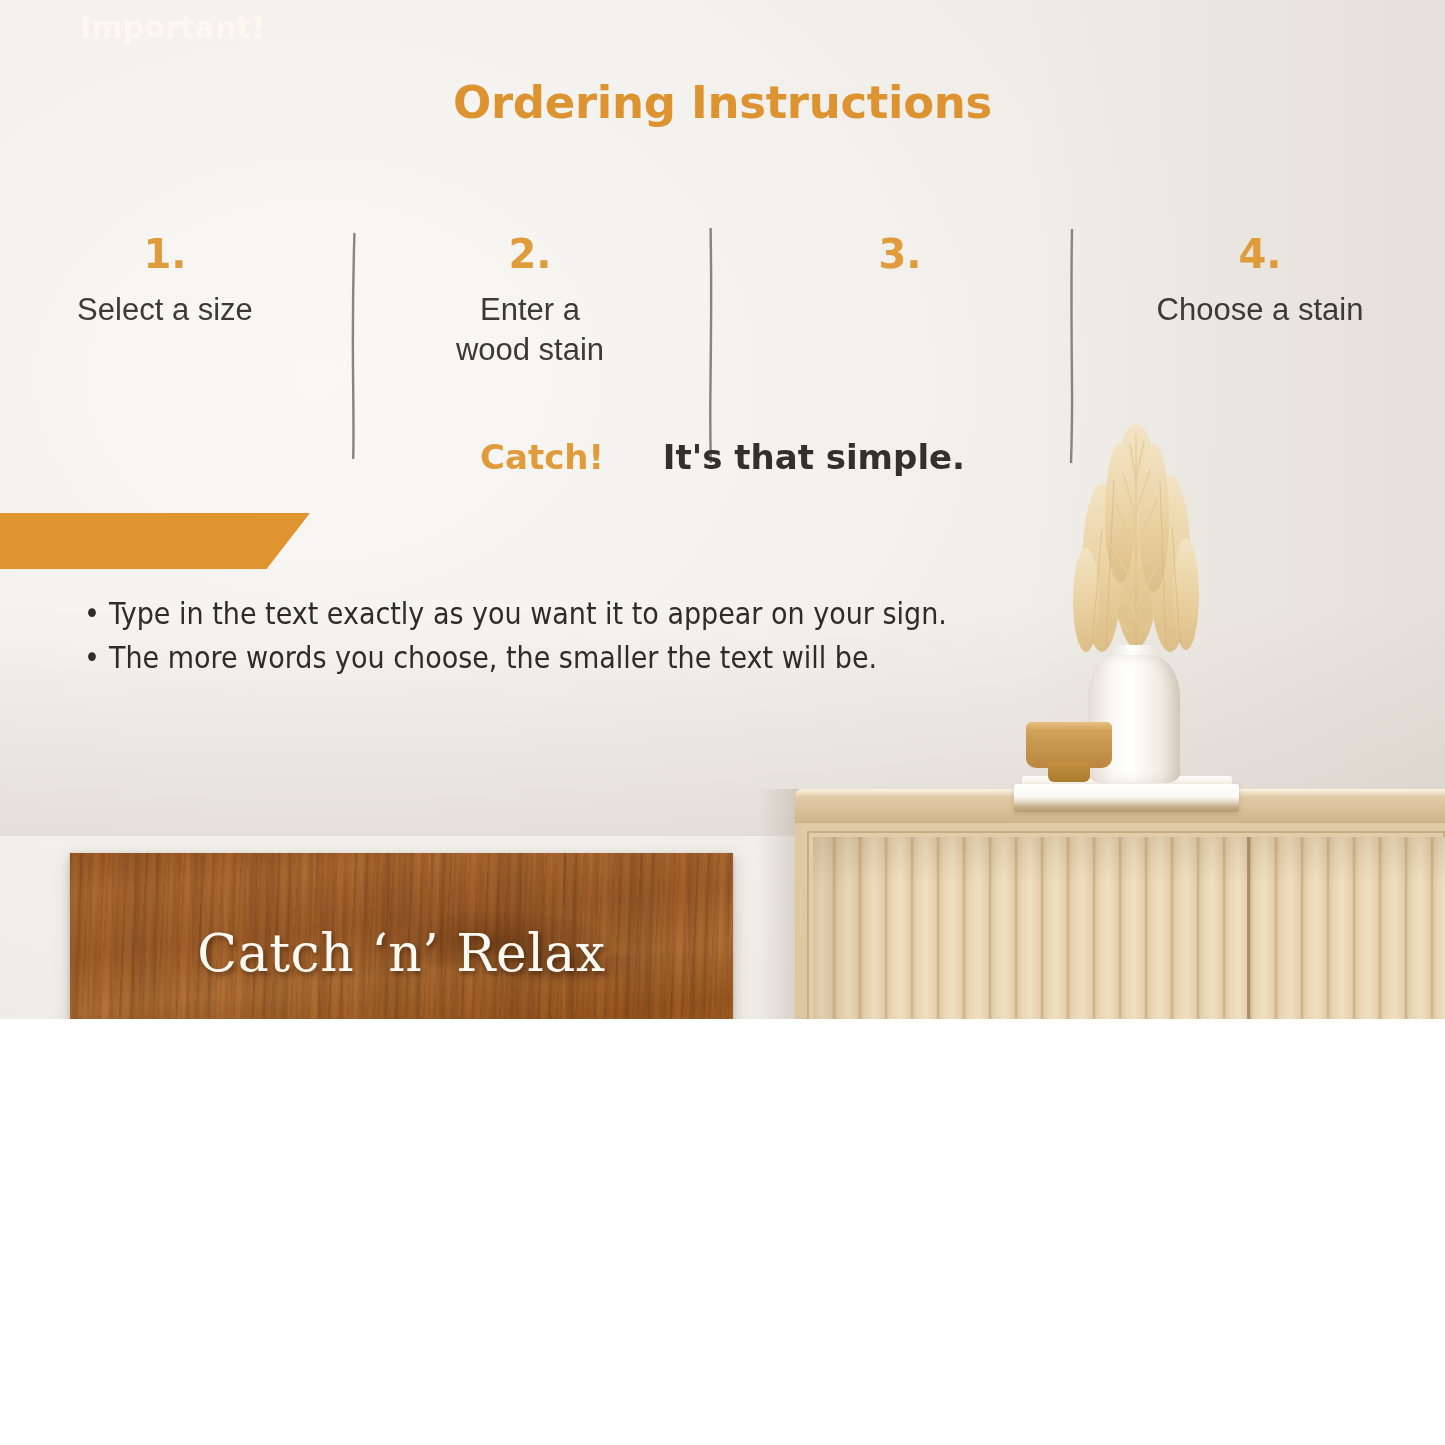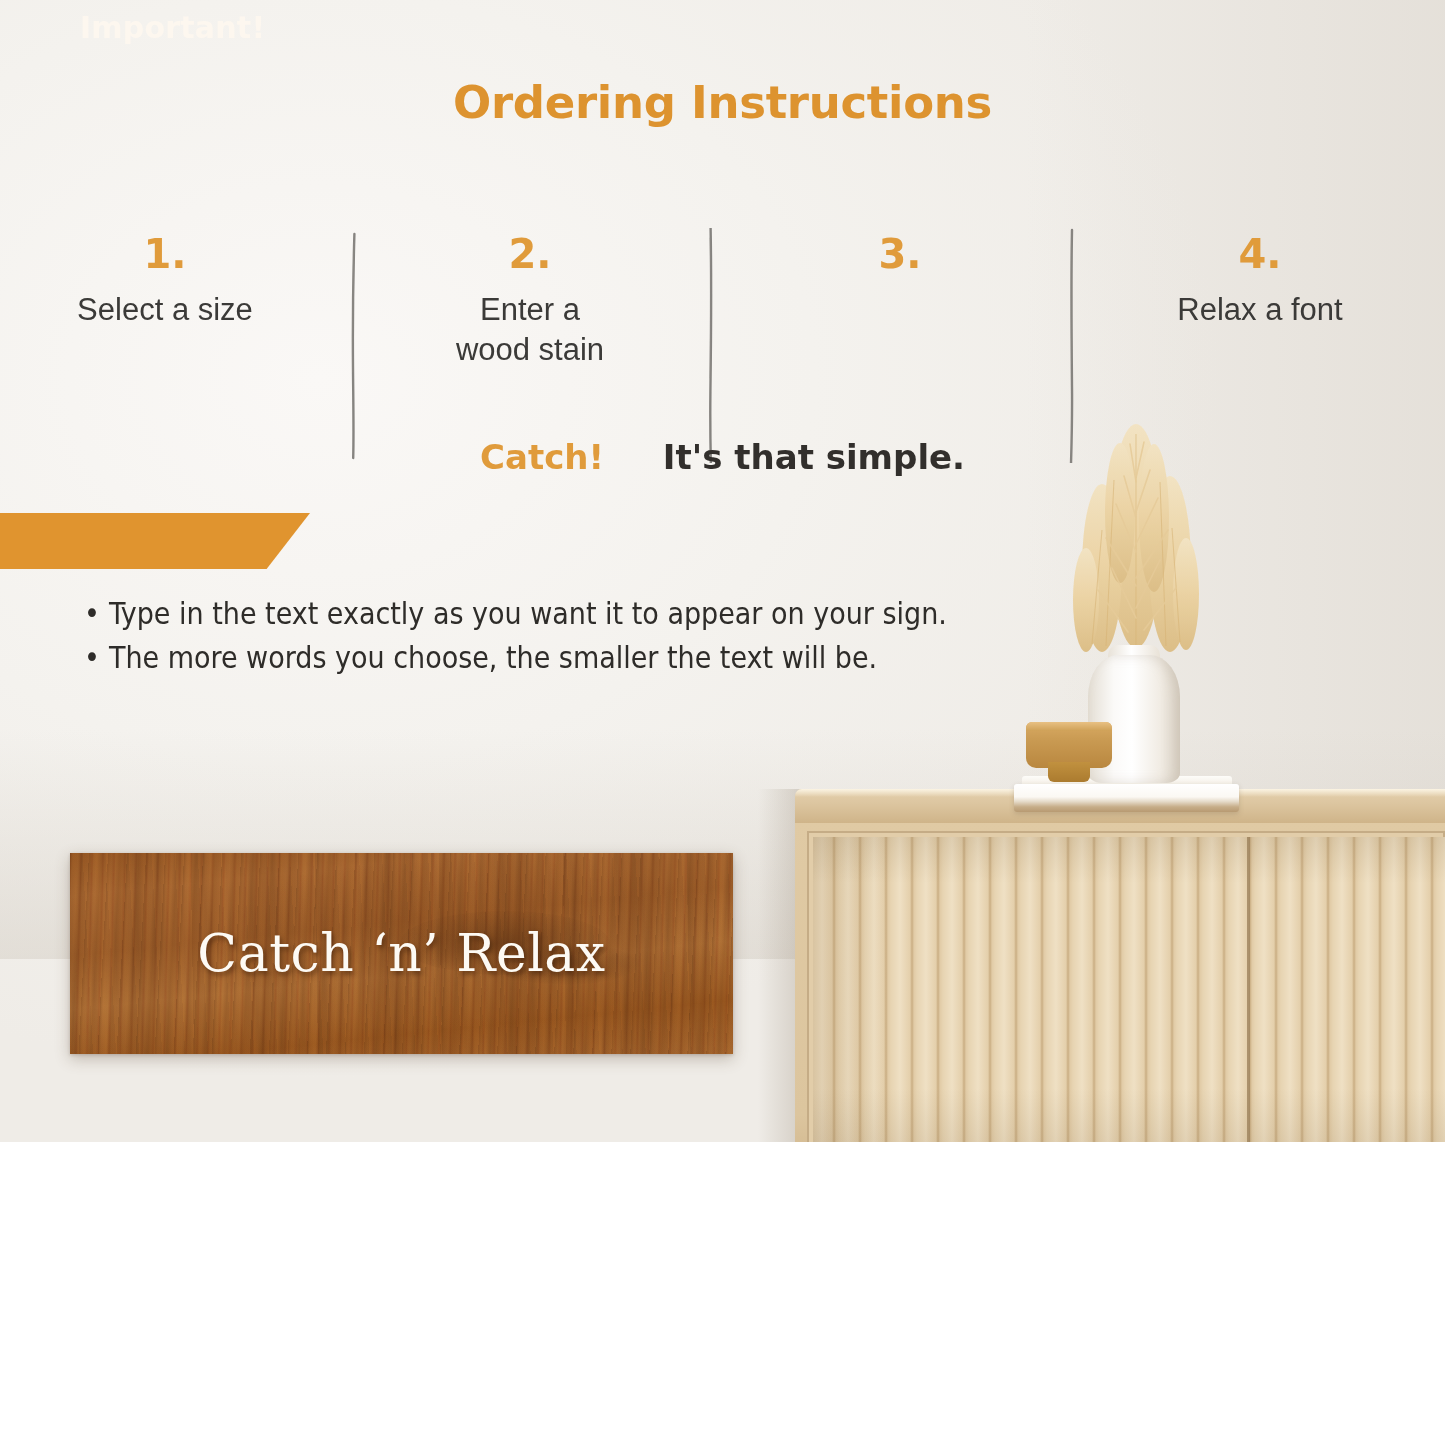--- a/index.html
+++ b/index.html
@@ -3,21 +3,21 @@
 <meta charset="utf-8">
 <style>
   html, body {
     margin: 0;
     padding: 0;
     background: #ffffff;
   }
   #page {
     position: relative;
     width: 1445px;
-    height: 1142px;
+    height: 1019px;
     overflow: hidden;
     font-family: "DejaVu Sans", sans-serif;
     background: #f6f4f1;
   }
 
   
   .wall {
     position: absolute;
     left: 0; top: 0;
     width: 1445px;
@@ -496,21 +496,21 @@
 
     <div class="divider" style="left:1063px;">
       <svg width="18" height="235" viewBox="0 0 18 235" aria-hidden="true">
         <path d="M9.0 -28 C8.0 26, 8.6 84, 9.0 130 C9.3 160, 8.6 186, 8.0 206" stroke="#6d6a66" stroke-width="2.4" fill="none" stroke-linecap="round" opacity="0.80" transform="translate(0,30)"></path>
         <path d="M8.6 12 C7.8 52, 8.4 96, 8.8 136" stroke="#8e8b86" stroke-width="1.1" fill="none" stroke-linecap="round" opacity="0.5"></path>
       </svg>
     </div>
 
     <div class="step" style="left:1090px; width:340px;">
       <div class="step-num nosel">4.</div>
-      <div class="step-label nosel">Relax a font</div>
+      <div class="step-label nosel">Choose a stain</div>
     </div>
   </div>
 
   <div class="done-line nosel">
     <span class="done-word">Catch!</span><span>&nbsp;</span><span class="done-rest">It's that simple.</span>
   </div>
 
   <div class="banner"></div>
   <div class="banner-label nosel">Important!</div>
 

